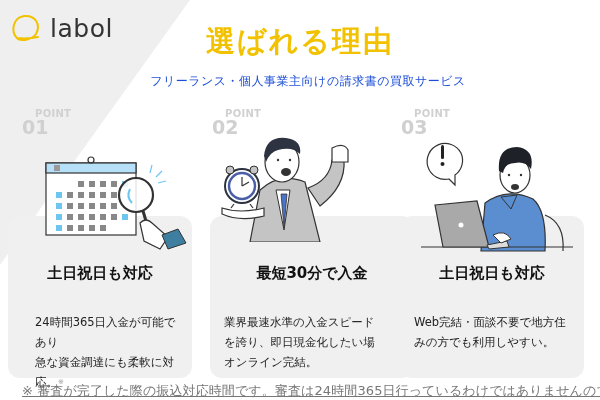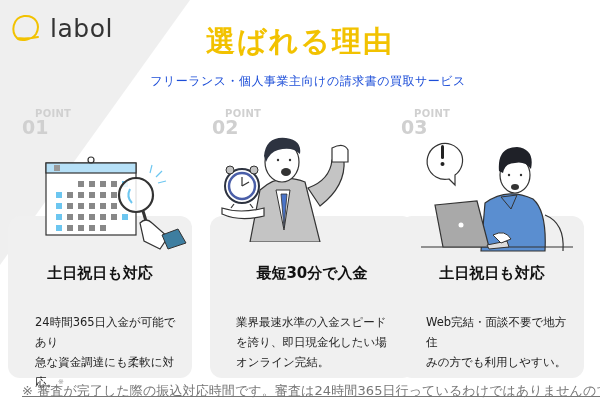--- a/index.html
+++ b/index.html
@@ -25,21 +25,21 @@
   .point .lab { font-size: 10px; display: block; letter-spacing: 0.3px; margin-left: 13px; }
   .point .num { font-size: 19px; display: block; margin-top: -1px; }
   .card {
     position: absolute; top: 216px; height: 162px; background: #f0f0f0; border-radius: 12px;
   }
   .card-title {
     position: absolute; left: 0; right: 0; top: 48px; text-align: center;
     font-size: 15px; font-weight: bold; color: #111;
   }
   .card-desc {
-    position: absolute; left: 26px; right: 10px; top: 96px;
+    position: absolute; left: 14px; right: 10px; top: 96px;
     font-size: 11.5px; line-height: 20px; color: #222;
   }
   .card-desc sup { font-size: 7px; color: #999; vertical-align: top; }
   .illus { position: absolute; }
   .footnote {
     position: absolute; left: 22px; top: 382px; font-size: 13px; color: #777; white-space: nowrap; letter-spacing: 0.1px; text-decoration: underline;
   }
 </style>
 </head>
 <body>

